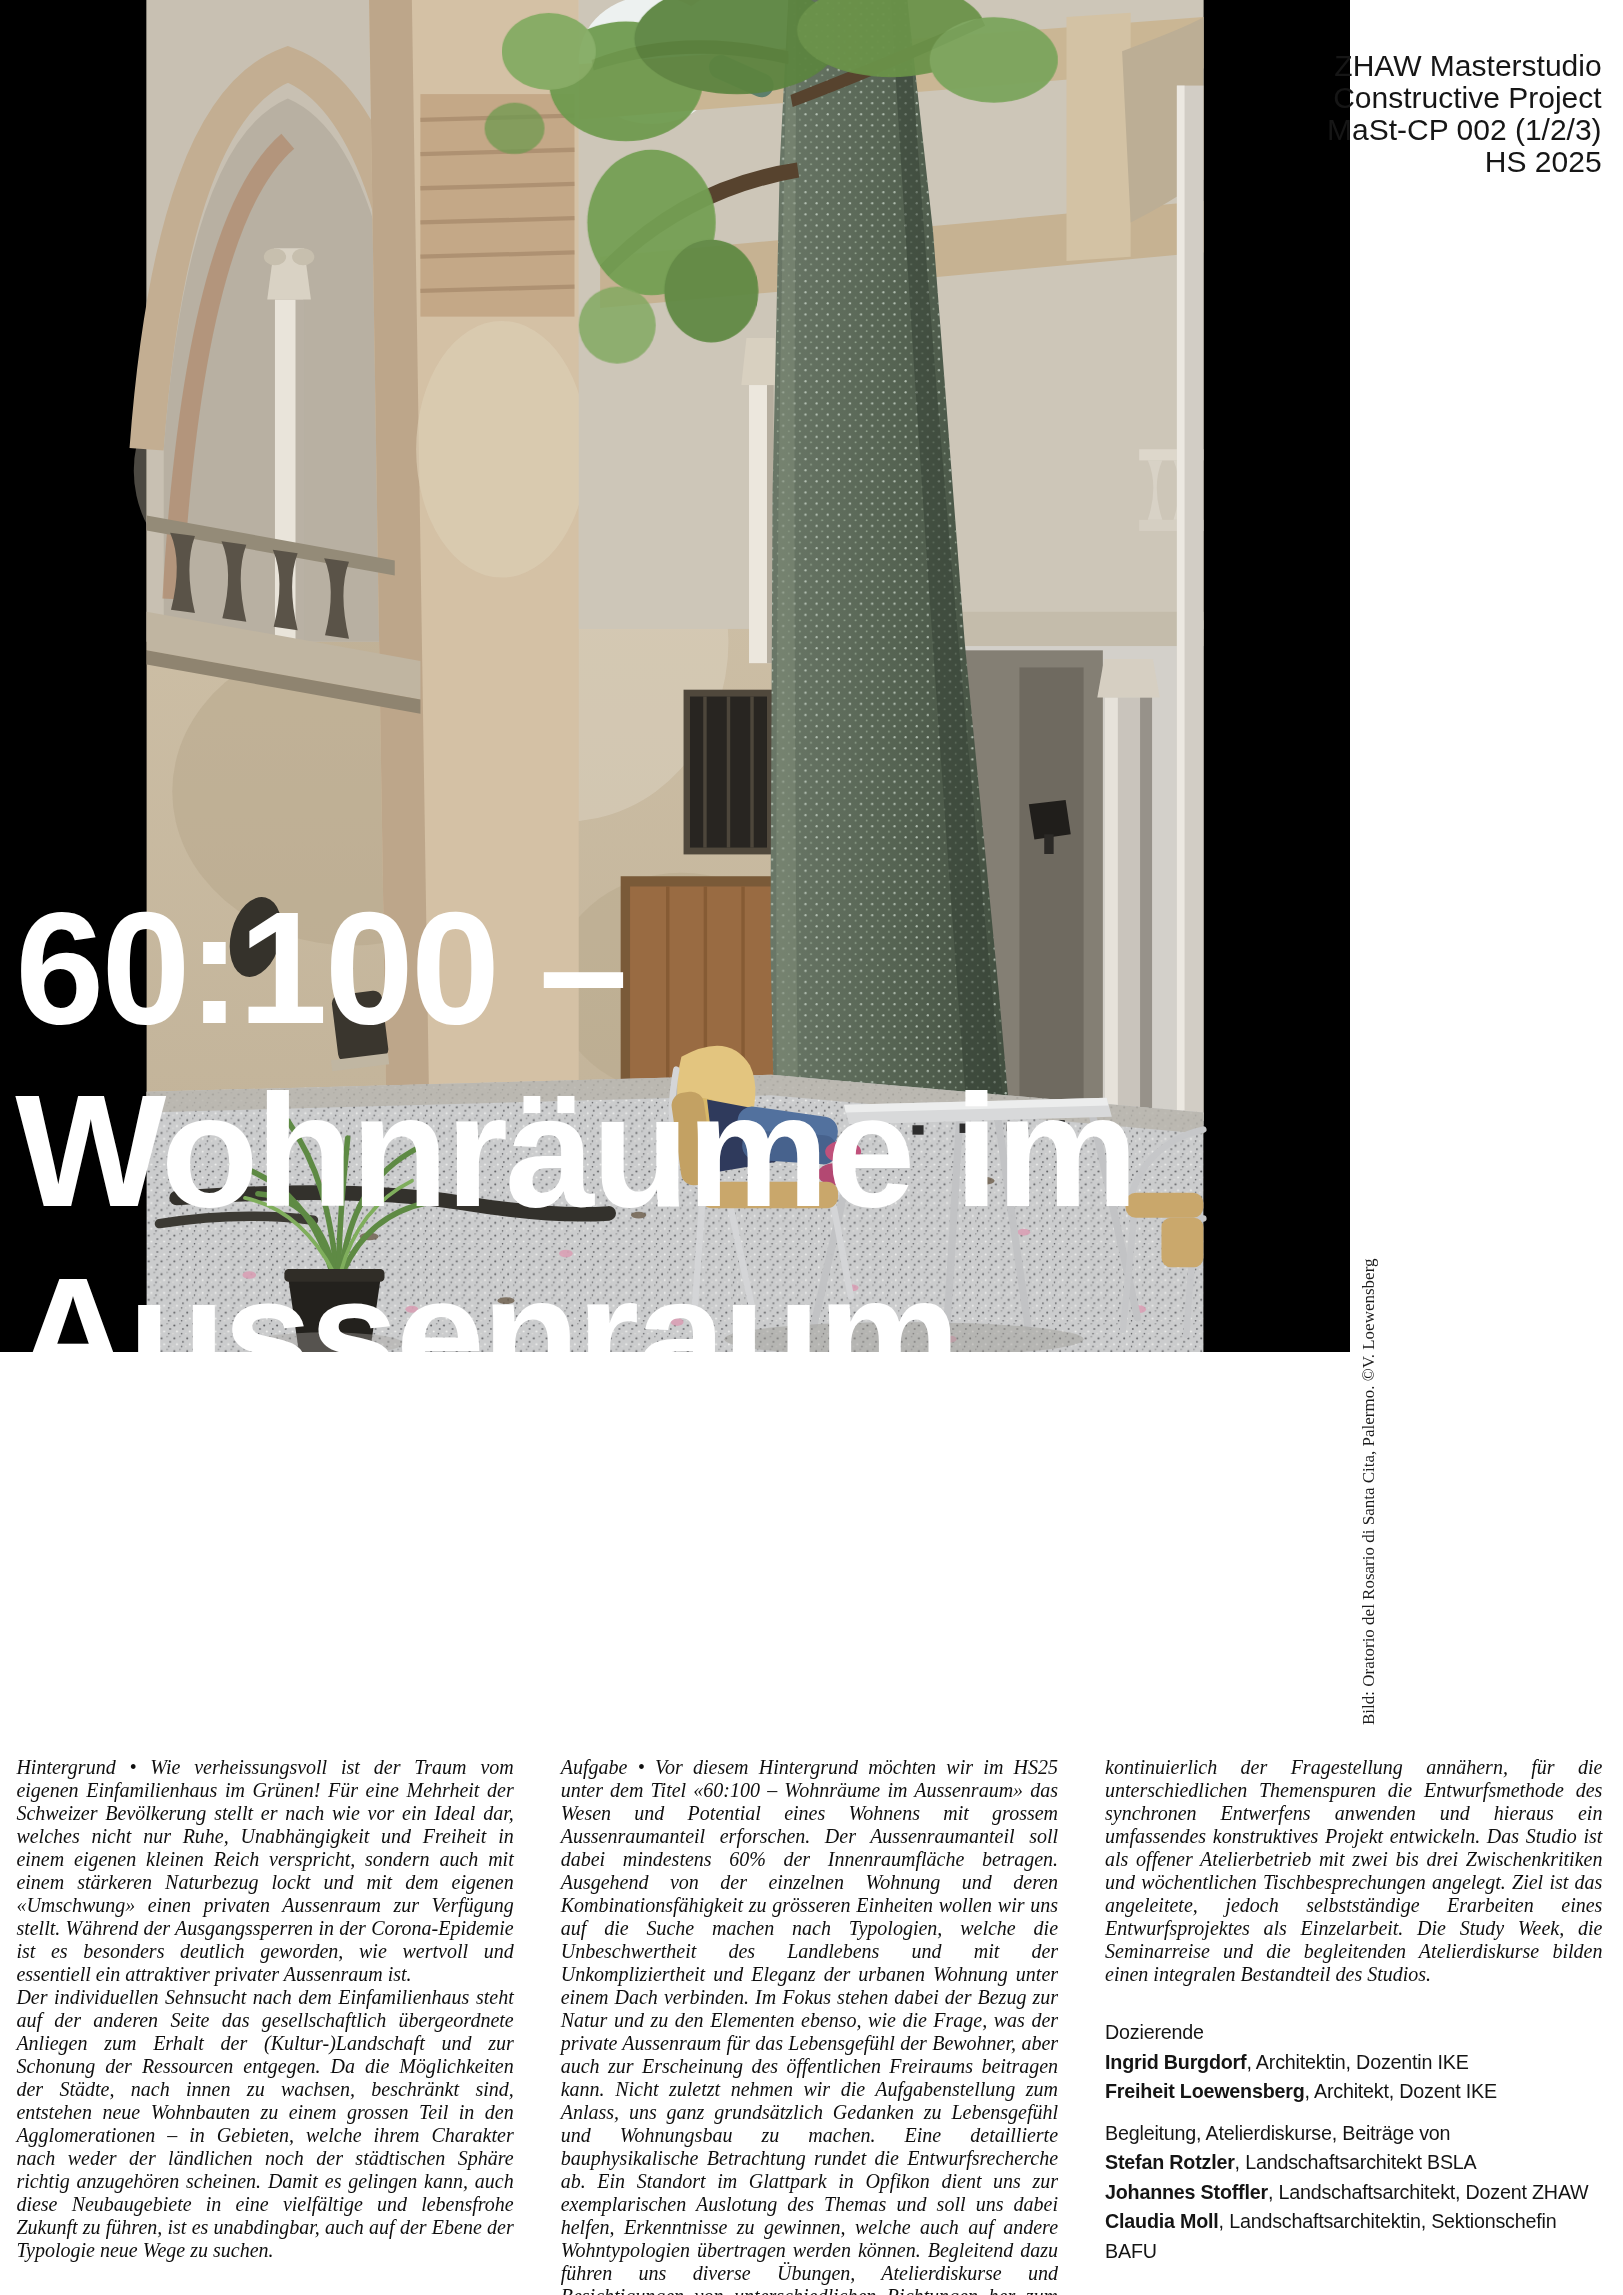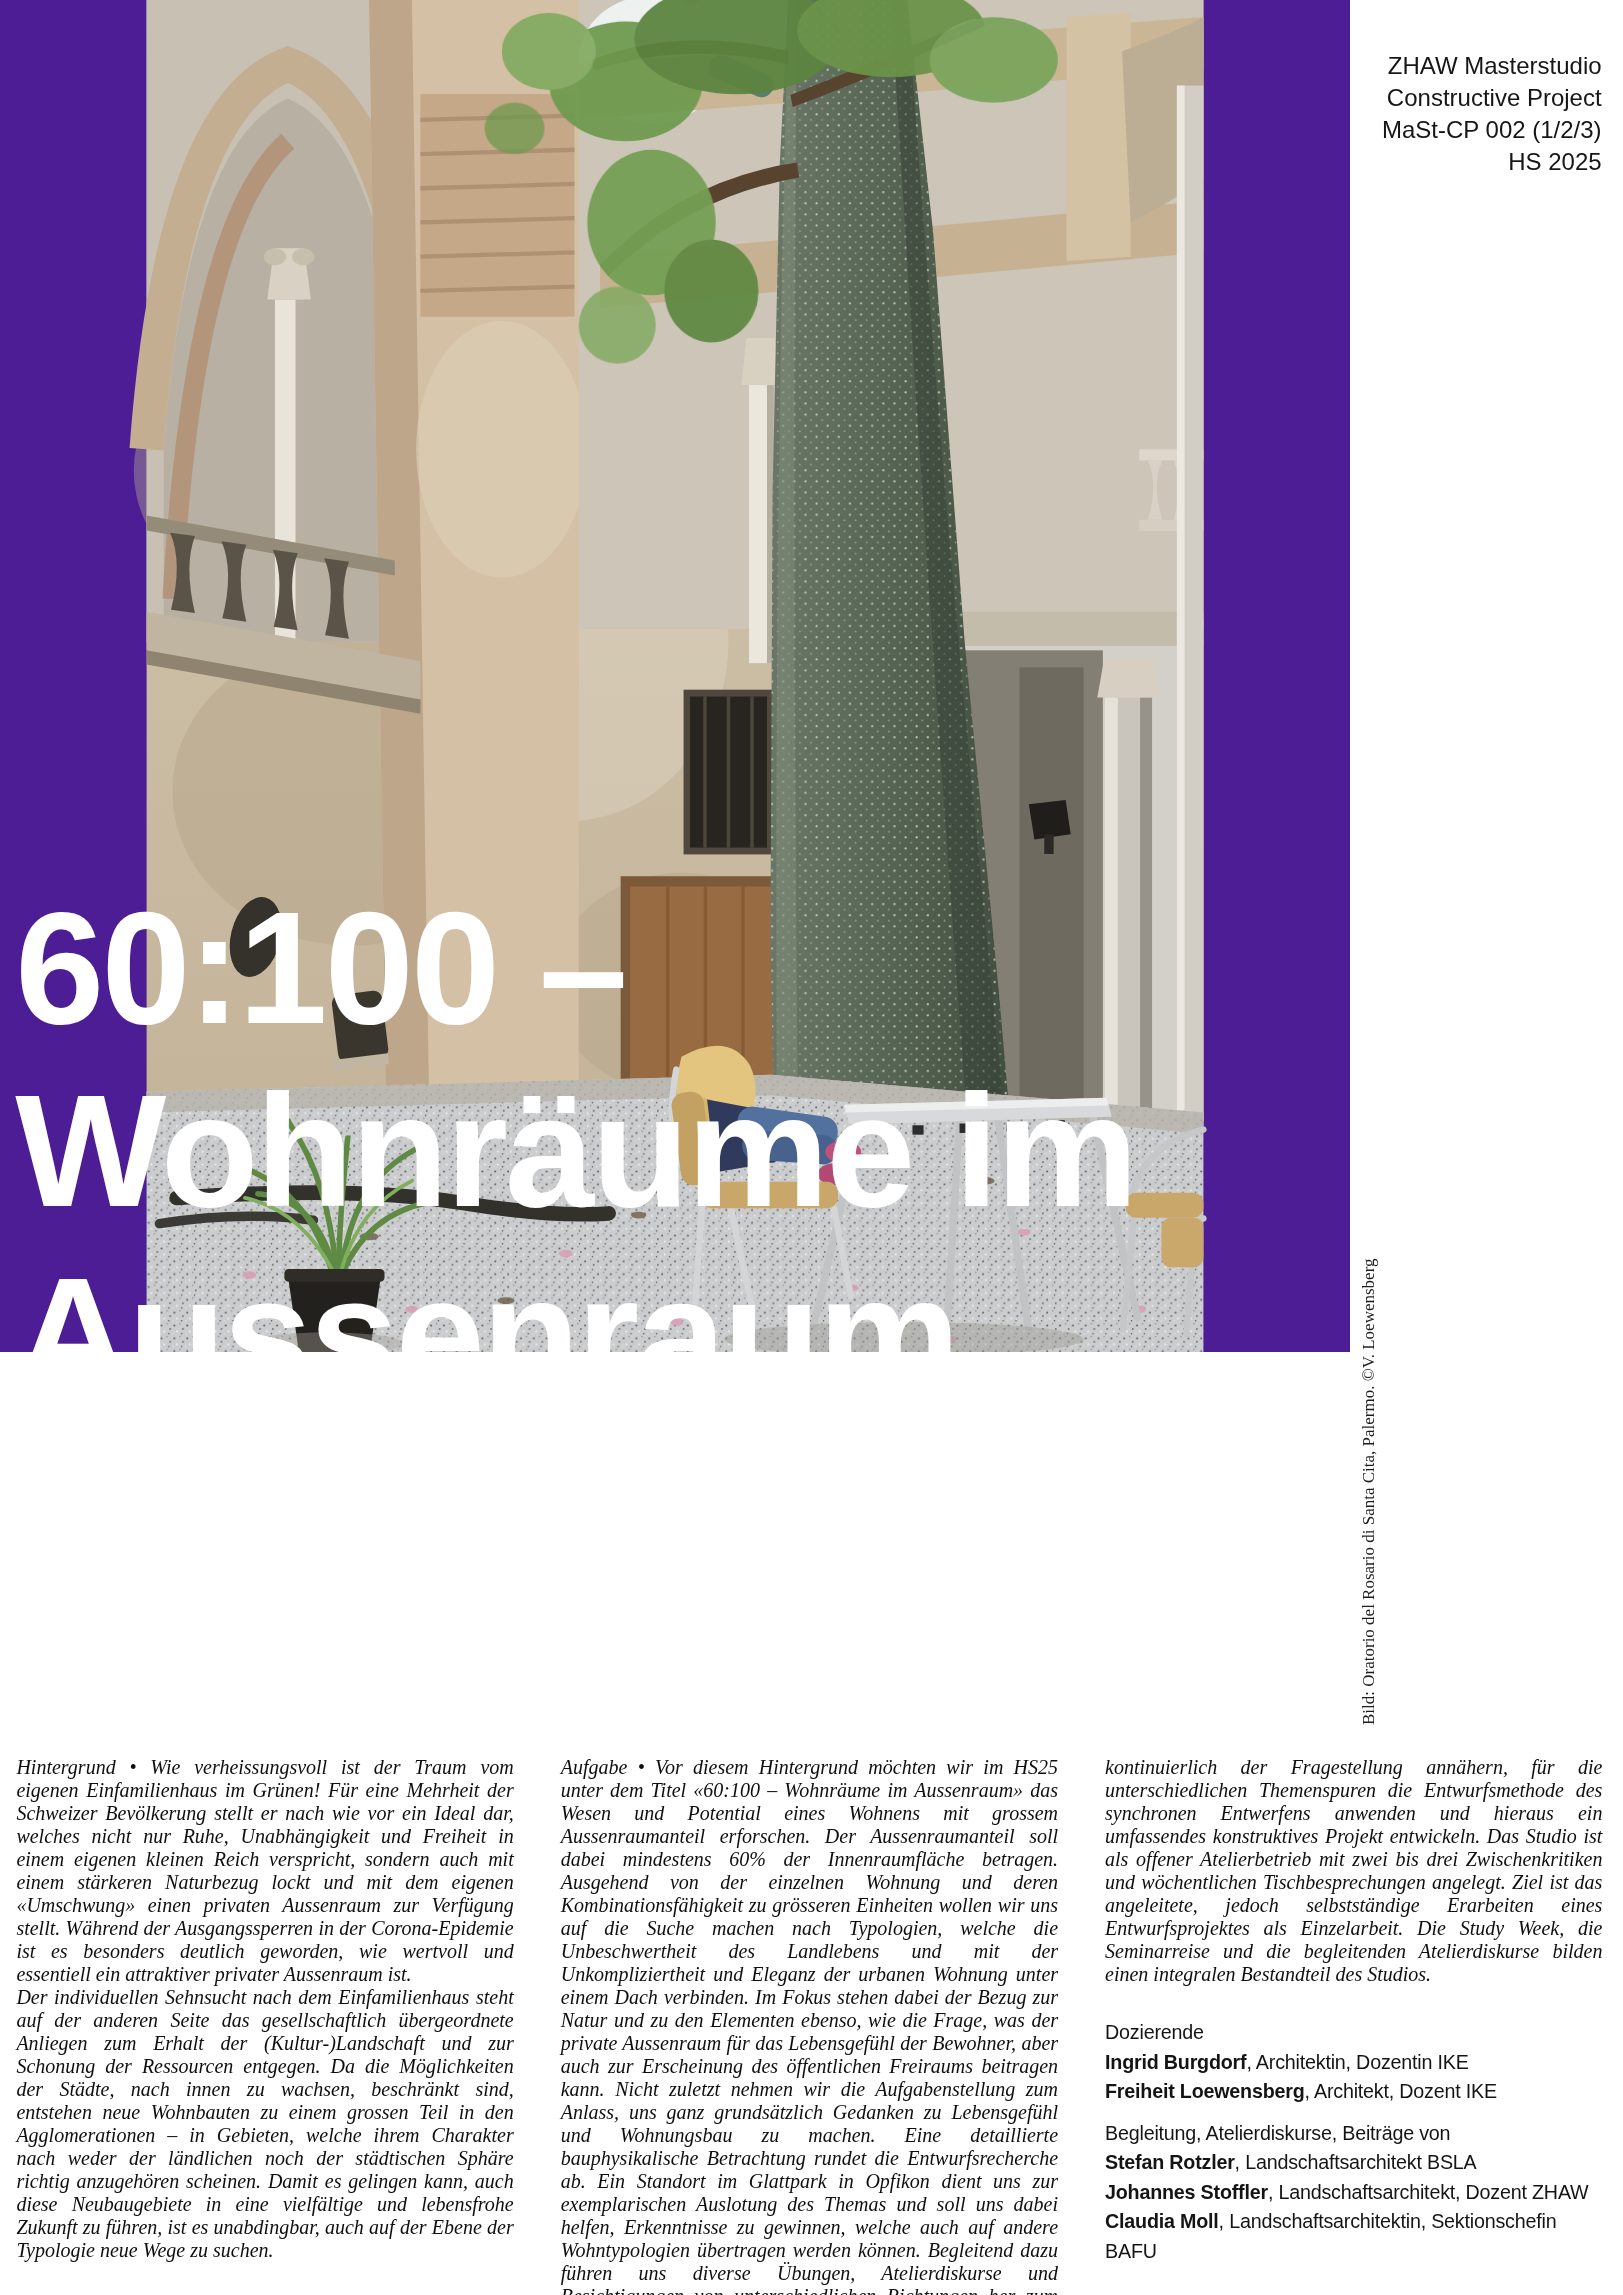--- a/index.html
+++ b/index.html
@@ -1,33 +1,33 @@
 <!DOCTYPE html>
 <html style="--green: #3C9B35; --title-color: #FFFFFF;font-size:8.7px"><head>
 <meta charset="utf-8">
 <style>
   html,body{margin:0;padding:0;background:#ffffff;}
   .page{position:relative;width:1624px;height:2295px;background:#ffffff;overflow:hidden;
         font-family:"Liberation Sans",sans-serif;color:#111;}
   
-  .photo{position:absolute;left:0;top:0;width:1350px;height:1352px;overflow:hidden;background:#4c1d95;}
+  .photo{position:absolute;left:0;top:0;width:1350px;height:1352px;overflow:hidden;background:#000000;}
   .photo svg{display:block;width:100%;height:100%;}
   
   .hero-title{position:absolute;left:15.3px;top:876px;width:1334px;
       font-family:"Liberation Sans",sans-serif;font-weight:700;
       font-size:160px;line-height:183px;letter-spacing:-2.7px;color:var(--title-color,#fff);}
   .hero-sub{position:absolute;left:219px;top:1528px;width:1131px;text-align:center;
       font-family:"Liberation Serif",serif;font-style:italic;font-weight:700;
       font-size:94px;line-height:97px;color:var(--green,#3C9B35);}
   .photo-credit{position:absolute;left:1359px;top:1725px;transform:rotate(-90deg);
       transform-origin:0 0;white-space:nowrap;
       font-family:"Liberation Serif",serif;font-size:17px;color:#1c1c1c;}
   
   .course-header{position:absolute;right:22.4px;top:50px;text-align:right;
-      font-size:24px;line-height:32px;color:#161616;}
+      font-size:30px;line-height:32px;color:#161616;}
   
   .cols{position:absolute;left:16.4px;top:1756px;width:1586px;
       display:grid;grid-template-columns:1fr 1fr 1fr;column-gap:47px;}
   .cols p{margin:0;text-align:justify;
       font-family:"Liberation Serif",serif;font-style:italic;font-weight:400;
       font-size:20px;line-height:23px;color:#0e0e0e;}
   .people{margin-top:32px;font-family:"Liberation Sans",sans-serif;
       font-size:19.7px;line-height:29.5px;letter-spacing:-0.2px;color:#141414;}
   .people .sec2{margin-top:12px;}
   .people b{font-weight:700;}

